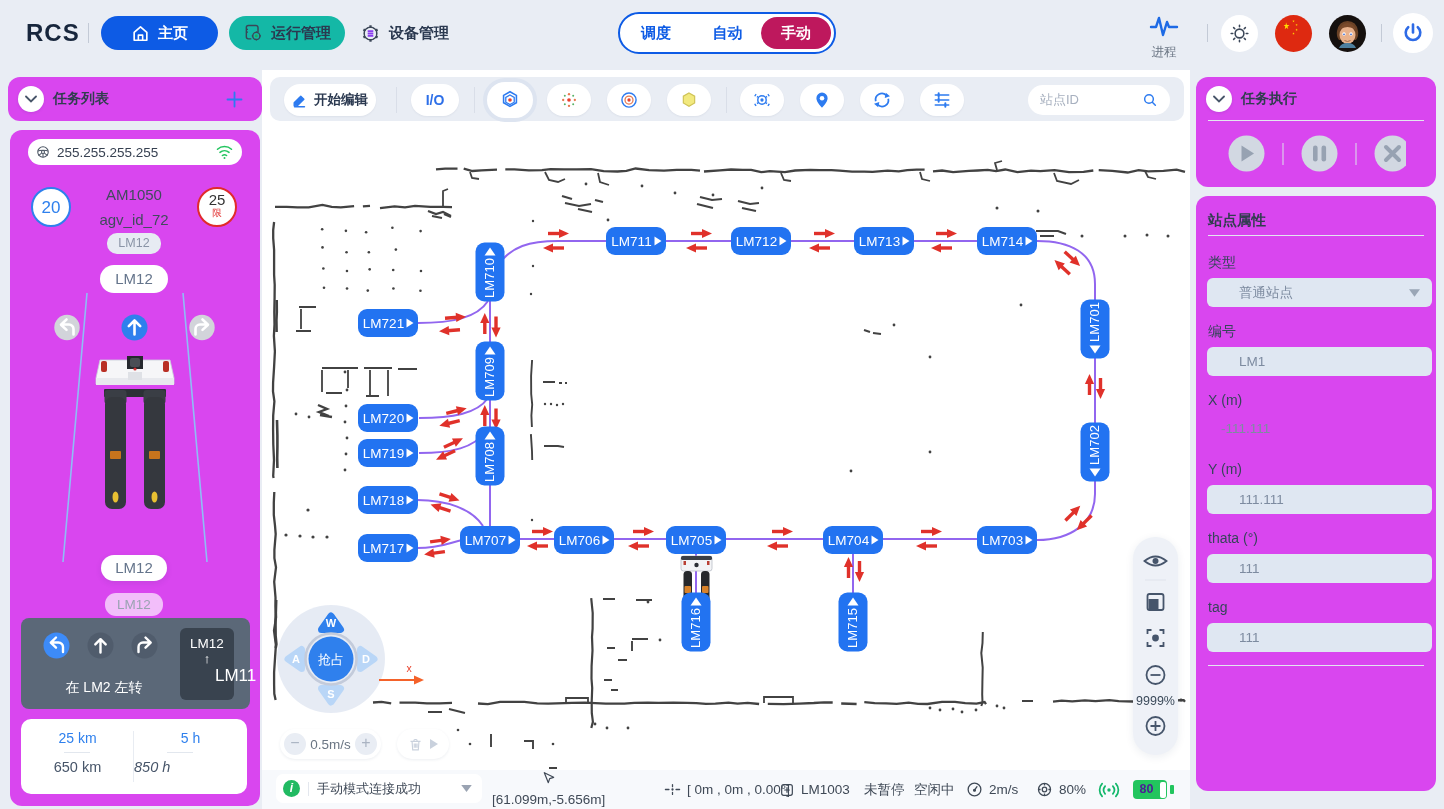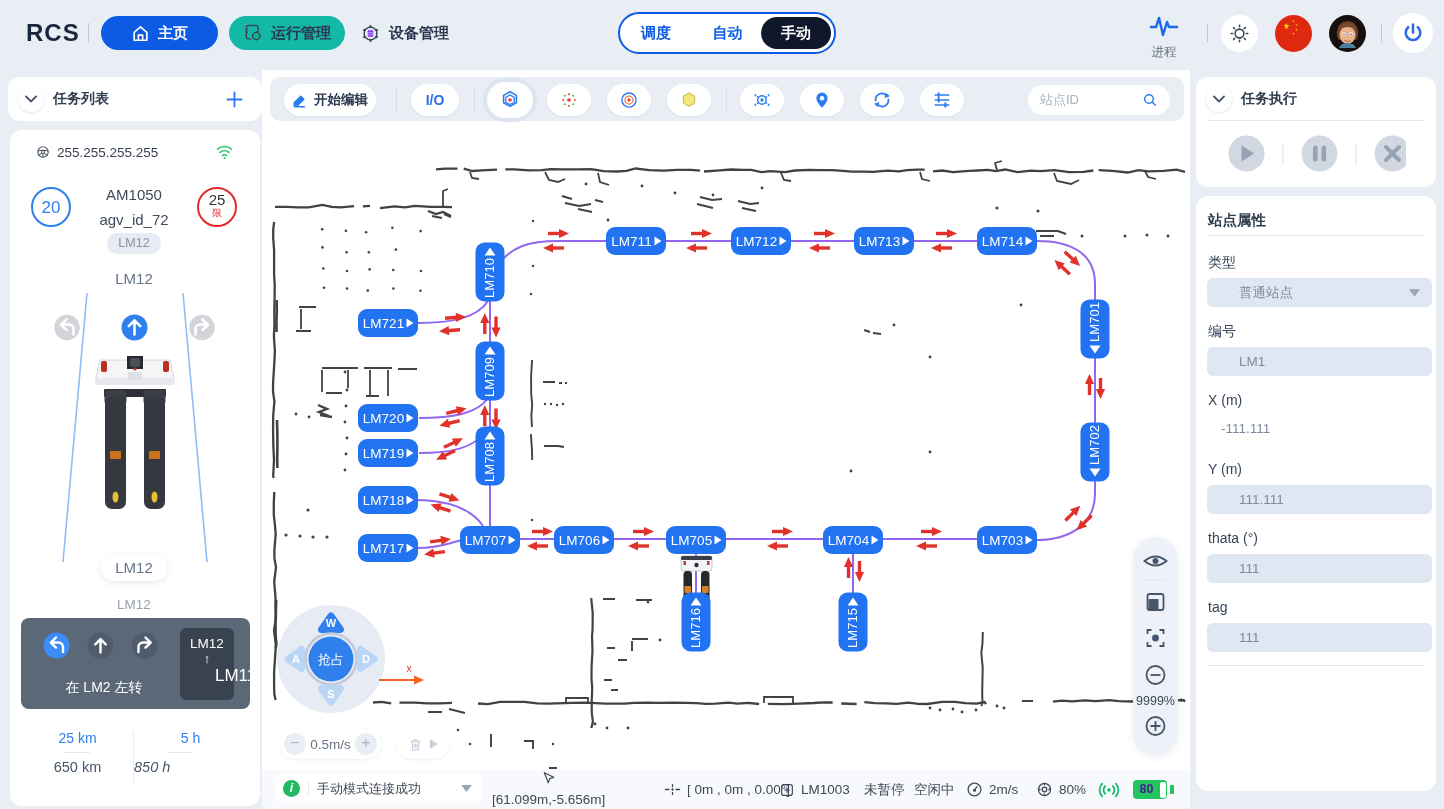--- a/index.html
+++ b/index.html
@@ -4,21 +4,21 @@
 <style>
 * { margin:0; padding:0; box-sizing:border-box; }
 html,body { width:1444px; height:809px; overflow:hidden; background:#e9edf4; font-family:"Liberation Sans",sans-serif; }
 .abs { position:absolute; }
 #stage { position:relative; width:1444px; height:809px; }
 
 #logo { left:26px; top:19px; font-size:24px; font-weight:bold; color:#17263c; letter-spacing:1px; }
 .hdiv { width:1px; background:#c3cad6; }
 .navpill { height:34px; border-radius:17px; display:flex; align-items:center; gap:8px; font-size:15px; font-weight:600; }
 
-.card { position:absolute; background:#ffffff; border-radius:12px; }
+.card { position:absolute; background:#d946ef; border-radius:12px; }
 .wpill { background:#fff; border-radius:999px; }
 
 .tbtn { position:absolute; top:84px; height:32px; background:#fff; border-radius:16px; display:flex; align-items:center; justify-content:center; box-shadow:0 1px 2px rgba(30,50,90,.06); }
 .tdiv { position:absolute; top:87px; width:1px; height:26px; background:#d9dee8; }
 
 #statusbar { left:262px; top:770px; width:928px; height:39px; background:#f7f9fc; }
 .sitem { position:absolute; top:770px; height:39px; display:flex; align-items:center; font-size:13.5px; color:#3f4956; }
 
 #rail { left:1133px; top:537px; width:45px; height:218px; background:#eef1f7; border-radius:22px; box-shadow:0 2px 8px rgba(30,50,90,.08); }
 
@@ -358,21 +358,21 @@
         </g>
         <circle cx="12" cy="12" r="6.2" fill="#e9edf4" stroke="none"></circle>
         <path d="M8.8 9.3 h6.4 M8.8 12 h6.4 M8.8 14.7 h6.4" stroke="#8b3df0" stroke-width="2.1"></path>
       </svg>
   <span>设备管理</span>
 </div>
 
 <div class="abs" style="left:618px;top:12px;width:218px;height:42px;background:#fff;border:2px solid #0d5be5;border-radius:21px;"></div>
 <div class="abs" style="left:626px;top:12px;width:60px;height:42px;line-height:42px;text-align:center;font-size:15px;font-weight:bold;color:#0d5be5;">调度</div>
 <div class="abs" style="left:700px;top:12px;width:55px;height:42px;line-height:42px;text-align:center;font-size:15px;font-weight:bold;color:#0d5be5;">自动</div>
-<div class="abs" style="left:761px;top:17px;width:70px;height:32px;background:#0f172a;border-radius:16px;line-height:32px;text-align:center;font-size:15px;font-weight:bold;color:#fff;">手动</div>
+<div class="abs" style="left:761px;top:17px;width:70px;height:32px;background:#be185d;border-radius:16px;line-height:32px;text-align:center;font-size:15px;font-weight:bold;color:#fff;">手动</div>
 
 <div class="abs" style="left:1146px;top:10px;width:36px;text-align:center;">
   <svg width="32" height="32" viewBox="0 0 32 32" fill="none" stroke="#1d6ae5" stroke-width="2.4" stroke-linecap="round" stroke-linejoin="round">
         <path d="M3 17 h5 l3-9 4 17 4-13 2 5 h8"></path>
       </svg>
   <div style="font-size:12.5px;color:#6b7684;margin-top:-2px;">进程</div>
 </div>
 <div class="abs hdiv" style="left:1207px;top:24px;height:18px;"></div>
 <div class="abs wpill" style="left:1221px;top:15px;width:37px;height:37px;display:flex;align-items:center;justify-content:center;">
   <svg width="21" height="21" viewBox="0 0 24 24" fill="none" stroke="#3b4657" stroke-width="1.8" stroke-linecap="round">

